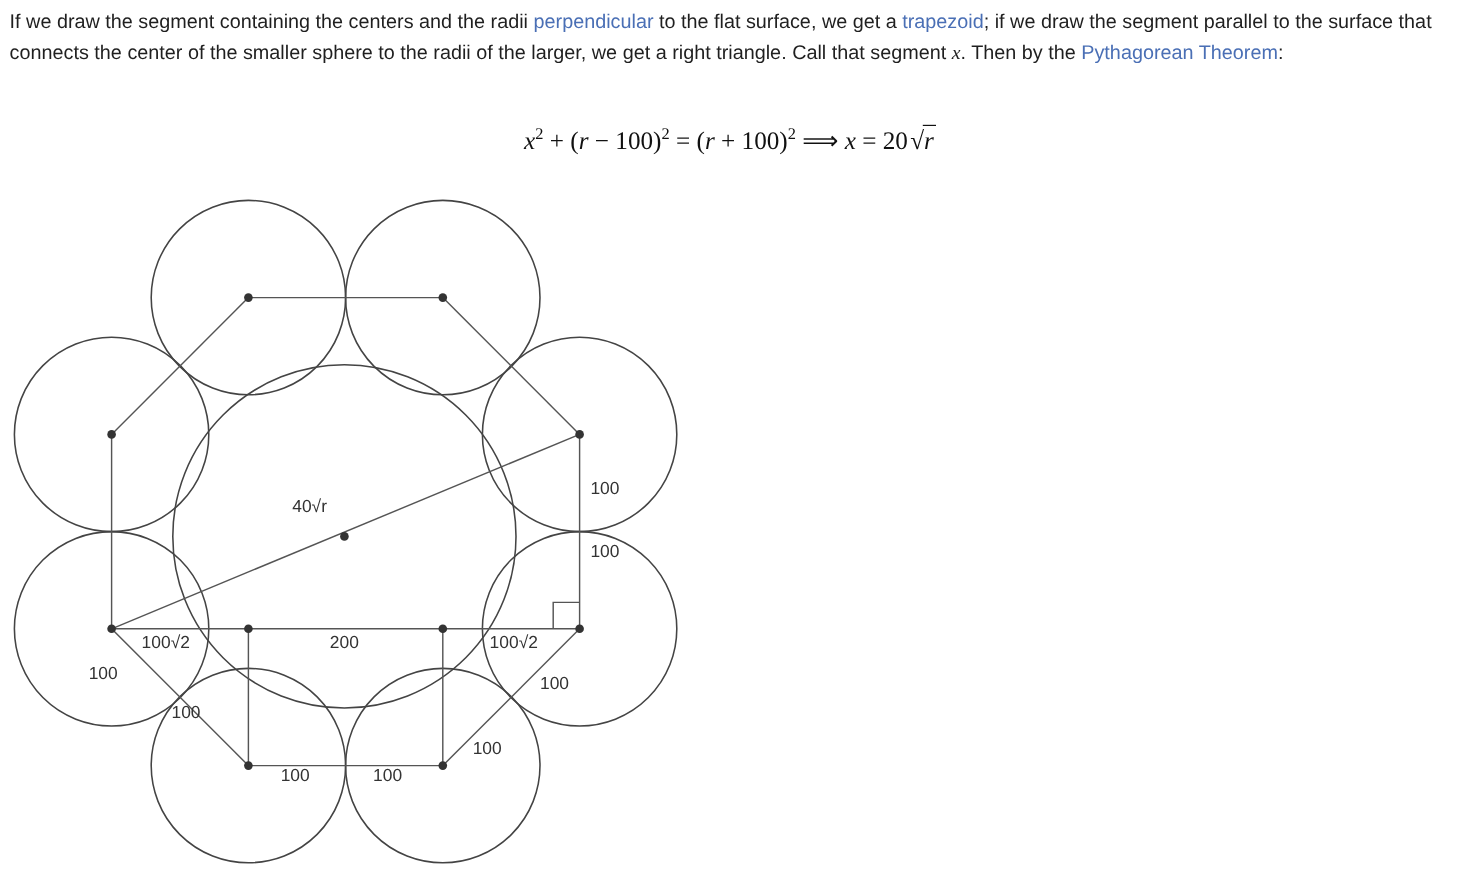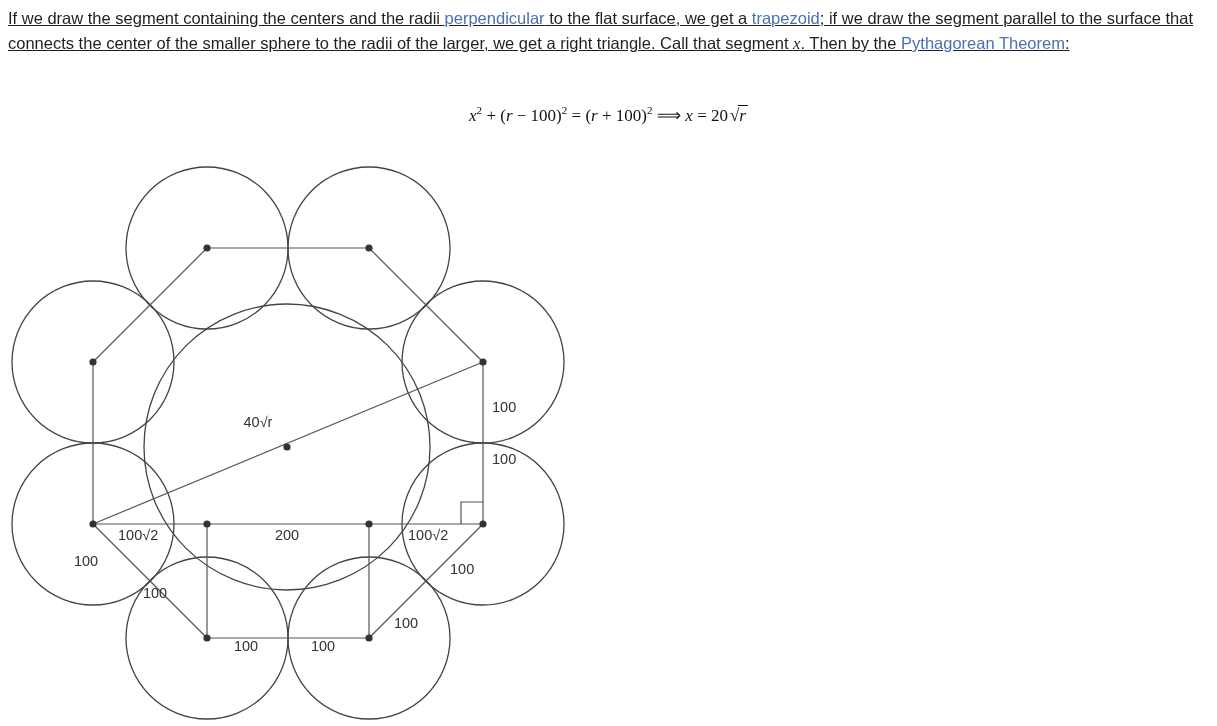--- a/index.html
+++ b/index.html
@@ -16,38 +16,37 @@
     overflow: hidden;
   }
   .prose {
     position: absolute;
     left: 8px;
     top: 6px;
     width: 1200px;
     font-size: 16.5px;
     line-height: 25px;
     color: #1f1f1f;
-    text-decoration: underline;
   }
   .prose .link {
     color: #4a6fb5;
   }
   .math-inline {
     font-family: "Liberation Serif", serif;
     font-style: italic;
     font-size: 16.5px;
   }
   .equation {
     position: absolute;
     left: 0;
     top: 104px;
     width: 1217px;
     text-align: center;
     font-family: "Liberation Serif", serif;
-    font-size: 17px;
+    font-size: 21px;
     color: #111111;
   }
   .equation .it { font-style: italic; }
   .equation sup {
     font-size: 0.65em;
     vertical-align: super;
     font-style: normal;
   }
   .equation .sqrt-wrap {
     display: inline-block;

